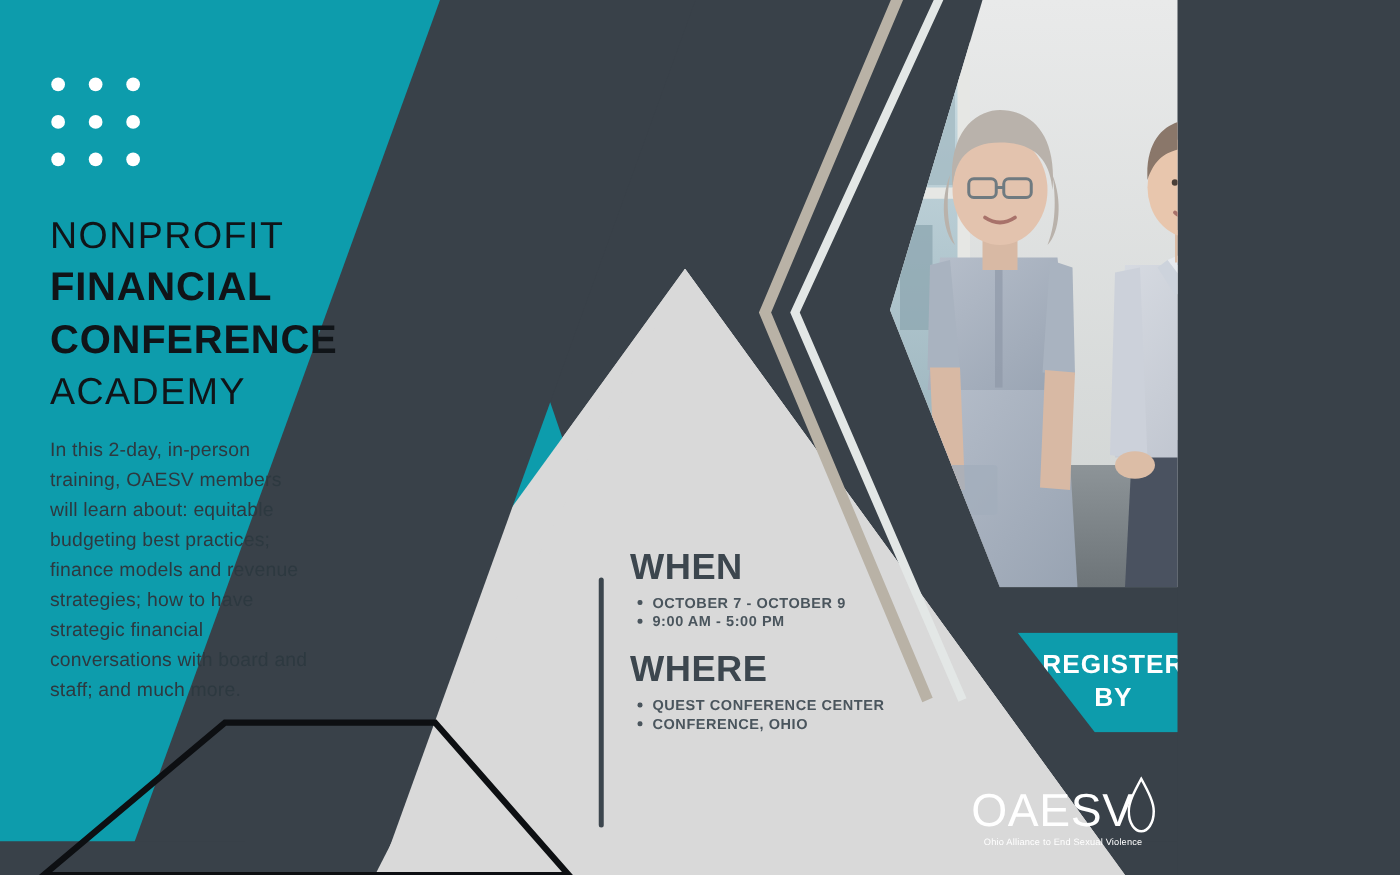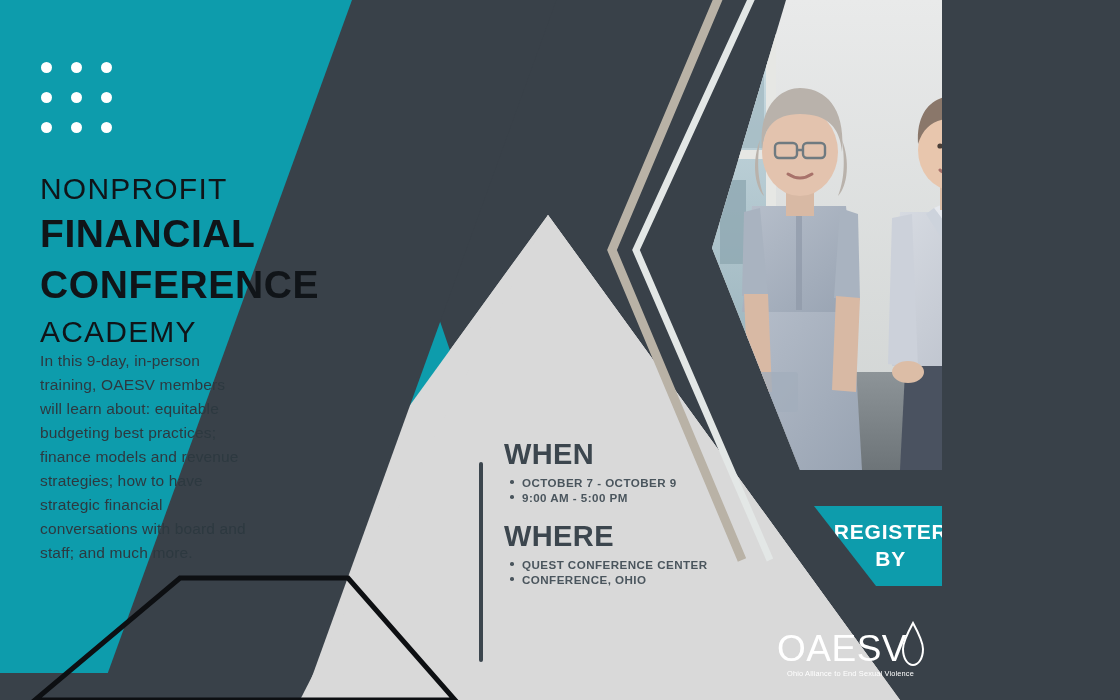--- a/index.html
+++ b/index.html
@@ -22,21 +22,21 @@
     position:absolute;left:40px;top:168px;width:330px;
     color:#101418;
     letter-spacing:0.5px;
     z-index:30;
   }
   .t-light{
     font-size:30px;font-weight:400;line-height:1.38;
     letter-spacing:1.2px;
   }
   .t-bold{
-    font-size:39px;font-weight:700;line-height:1.30;
+    font-size:32px;font-weight:700;line-height:1.30;
     letter-spacing:0.6px;
   }
   .body-copy{
     position:absolute;left:40px;top:333px;width:210px;
     color:#2d3940;
     font-size:15.5px;
     line-height:1.55;
     letter-spacing:0.15px;
     z-index:30;
   }
@@ -311,21 +311,21 @@
     <i></i>
   </div>
 
   <div class="title-block">
     <div class="t-light">NONPROFIT</div>
     <div class="t-bold">FINANCIAL</div>
     <div class="t-bold">CONFERENCE</div>
     <div class="t-light">ACADEMY</div>
   </div>
 
-  <p class="body-copy">In this 9-day, in-person training, OAESV members will learn about: equitable budgeting best practices; finance models and revenue strategies; how to have strategic financial conversations with board and staff; and much more.</p>
+  <p class="body-copy">In this 2-day, in-person training, OAESV members will learn about: equitable budgeting best practices; finance models and revenue strategies; how to have strategic financial conversations with board and staff; and much more.</p>
 
   <div class="details">
     <div class="rule"></div>
 
     <div class="sec-block">
       <div class="sec-head">WHEN</div>
       <ul class="bul">
         <li>OCTOBER 7 - OCTOBER 9</li>
         <li>9:00 AM - 5:00 PM</li>
       </ul>

